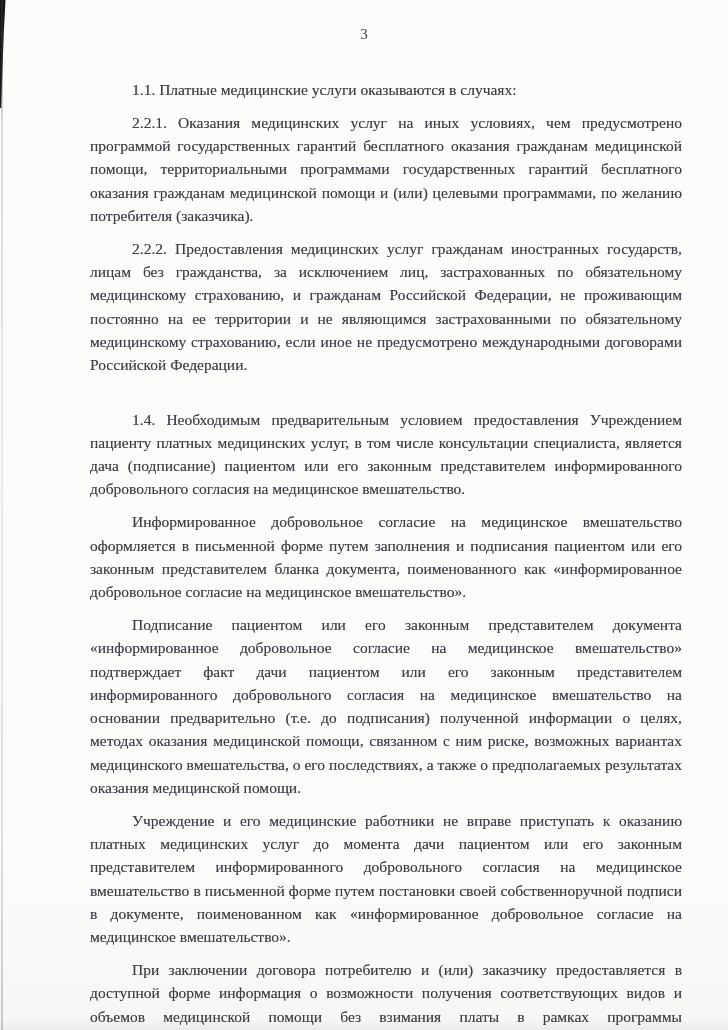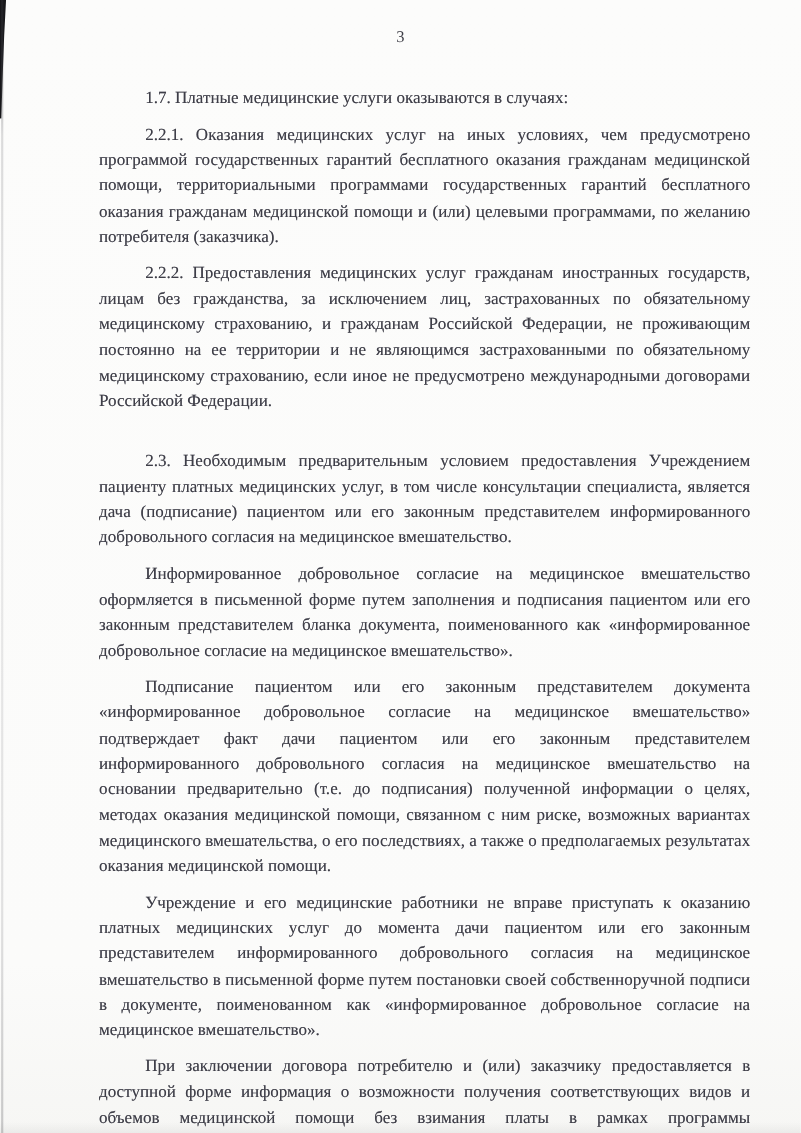--- a/index.html
+++ b/index.html
@@ -80,24 +80,24 @@
   }
 </style>
 </head>
 <body>
 
 <div class="scan-page">
 
   <div class="page-number">3</div>
 
   <div class="doc-body">
-    <p>1.7. Платные медицинские услуги оказываются в случаях:</p>
+    <p>1.1. Платные медицинские услуги оказываются в случаях:</p>
     <p>2.2.1. Оказания медицинских услуг на иных условиях, чем предусмотрено программой государственных гарантий бесплатного оказания гражданам медицинской помощи, территориальными программами государственных гарантий бесплатного оказания гражданам медицинской помощи и (или) целевыми программами, по желанию потребителя (заказчика).</p>
     <p>2.2.2. Предоставления медицинских услуг гражданам иностранных государств, лицам без гражданства, за исключением лиц, застрахованных по обязательному медицинскому страхованию, и гражданам Российской Федерации, не проживающим постоянно на ее территории и не являющимся застрахованными по обязательному медицинскому страхованию, если иное не предусмотрено международными договорами Российской Федерации.</p>
-    <p class="gap-before">2.3. Необходимым предварительным условием предоставления Учреждением пациенту платных медицинских услуг, в том числе консультации специалиста, является дача (подписание) пациентом или его законным представителем информированного добровольного согласия на медицинское вмешательство.</p>
+    <p class="gap-before">1.4. Необходимым предварительным условием предоставления Учреждением пациенту платных медицинских услуг, в том числе консультации специалиста, является дача (подписание) пациентом или его законным представителем информированного добровольного согласия на медицинское вмешательство.</p>
     <p>Информированное добровольное согласие на медицинское вмешательство оформляется в письменной форме путем заполнения и подписания пациентом или его законным представителем бланка документа, поименованного как «информированное добровольное согласие на медицинское вмешательство».</p>
     <p>Подписание пациентом или его законным представителем документа «информированное добровольное согласие на медицинское вмешательство» подтверждает факт дачи пациентом или его законным представителем информированного добровольного согласия на медицинское вмешательство на основании предварительно (т.е. до подписания) полученной информации о целях, методах оказания медицинской помощи, связанном с ним риске, возможных вариантах медицинского вмешательства, о его последствиях, а также о предполагаемых результатах оказания медицинской помощи.</p>
     <p>Учреждение и его медицинские работники не вправе приступать к оказанию платных медицинских услуг до момента дачи пациентом или его законным представителем информированного добровольного согласия на медицинское вмешательство в письменной форме путем постановки своей собственноручной подписи в документе, поименованном как «информированное добровольное согласие на медицинское вмешательство».</p>
     <p>При заключении договора потребителю и (или) заказчику предоставляется в доступной форме информация о возможности получения соответствующих видов и объемов медицинской помощи без взимания платы в рамках программы государственных гарантий бесплатного оказания гражданам медицинской помощи (далее - программа) и территориальной программы государственных гарантий бесплатного оказания гражданам медицинской помощи (далее - территориальная программа).</p>
   </div>
 
   <div class="edge-wedge"></div>
   <div class="edge-line"></div>
   <div class="bottom-shade"></div>
 

